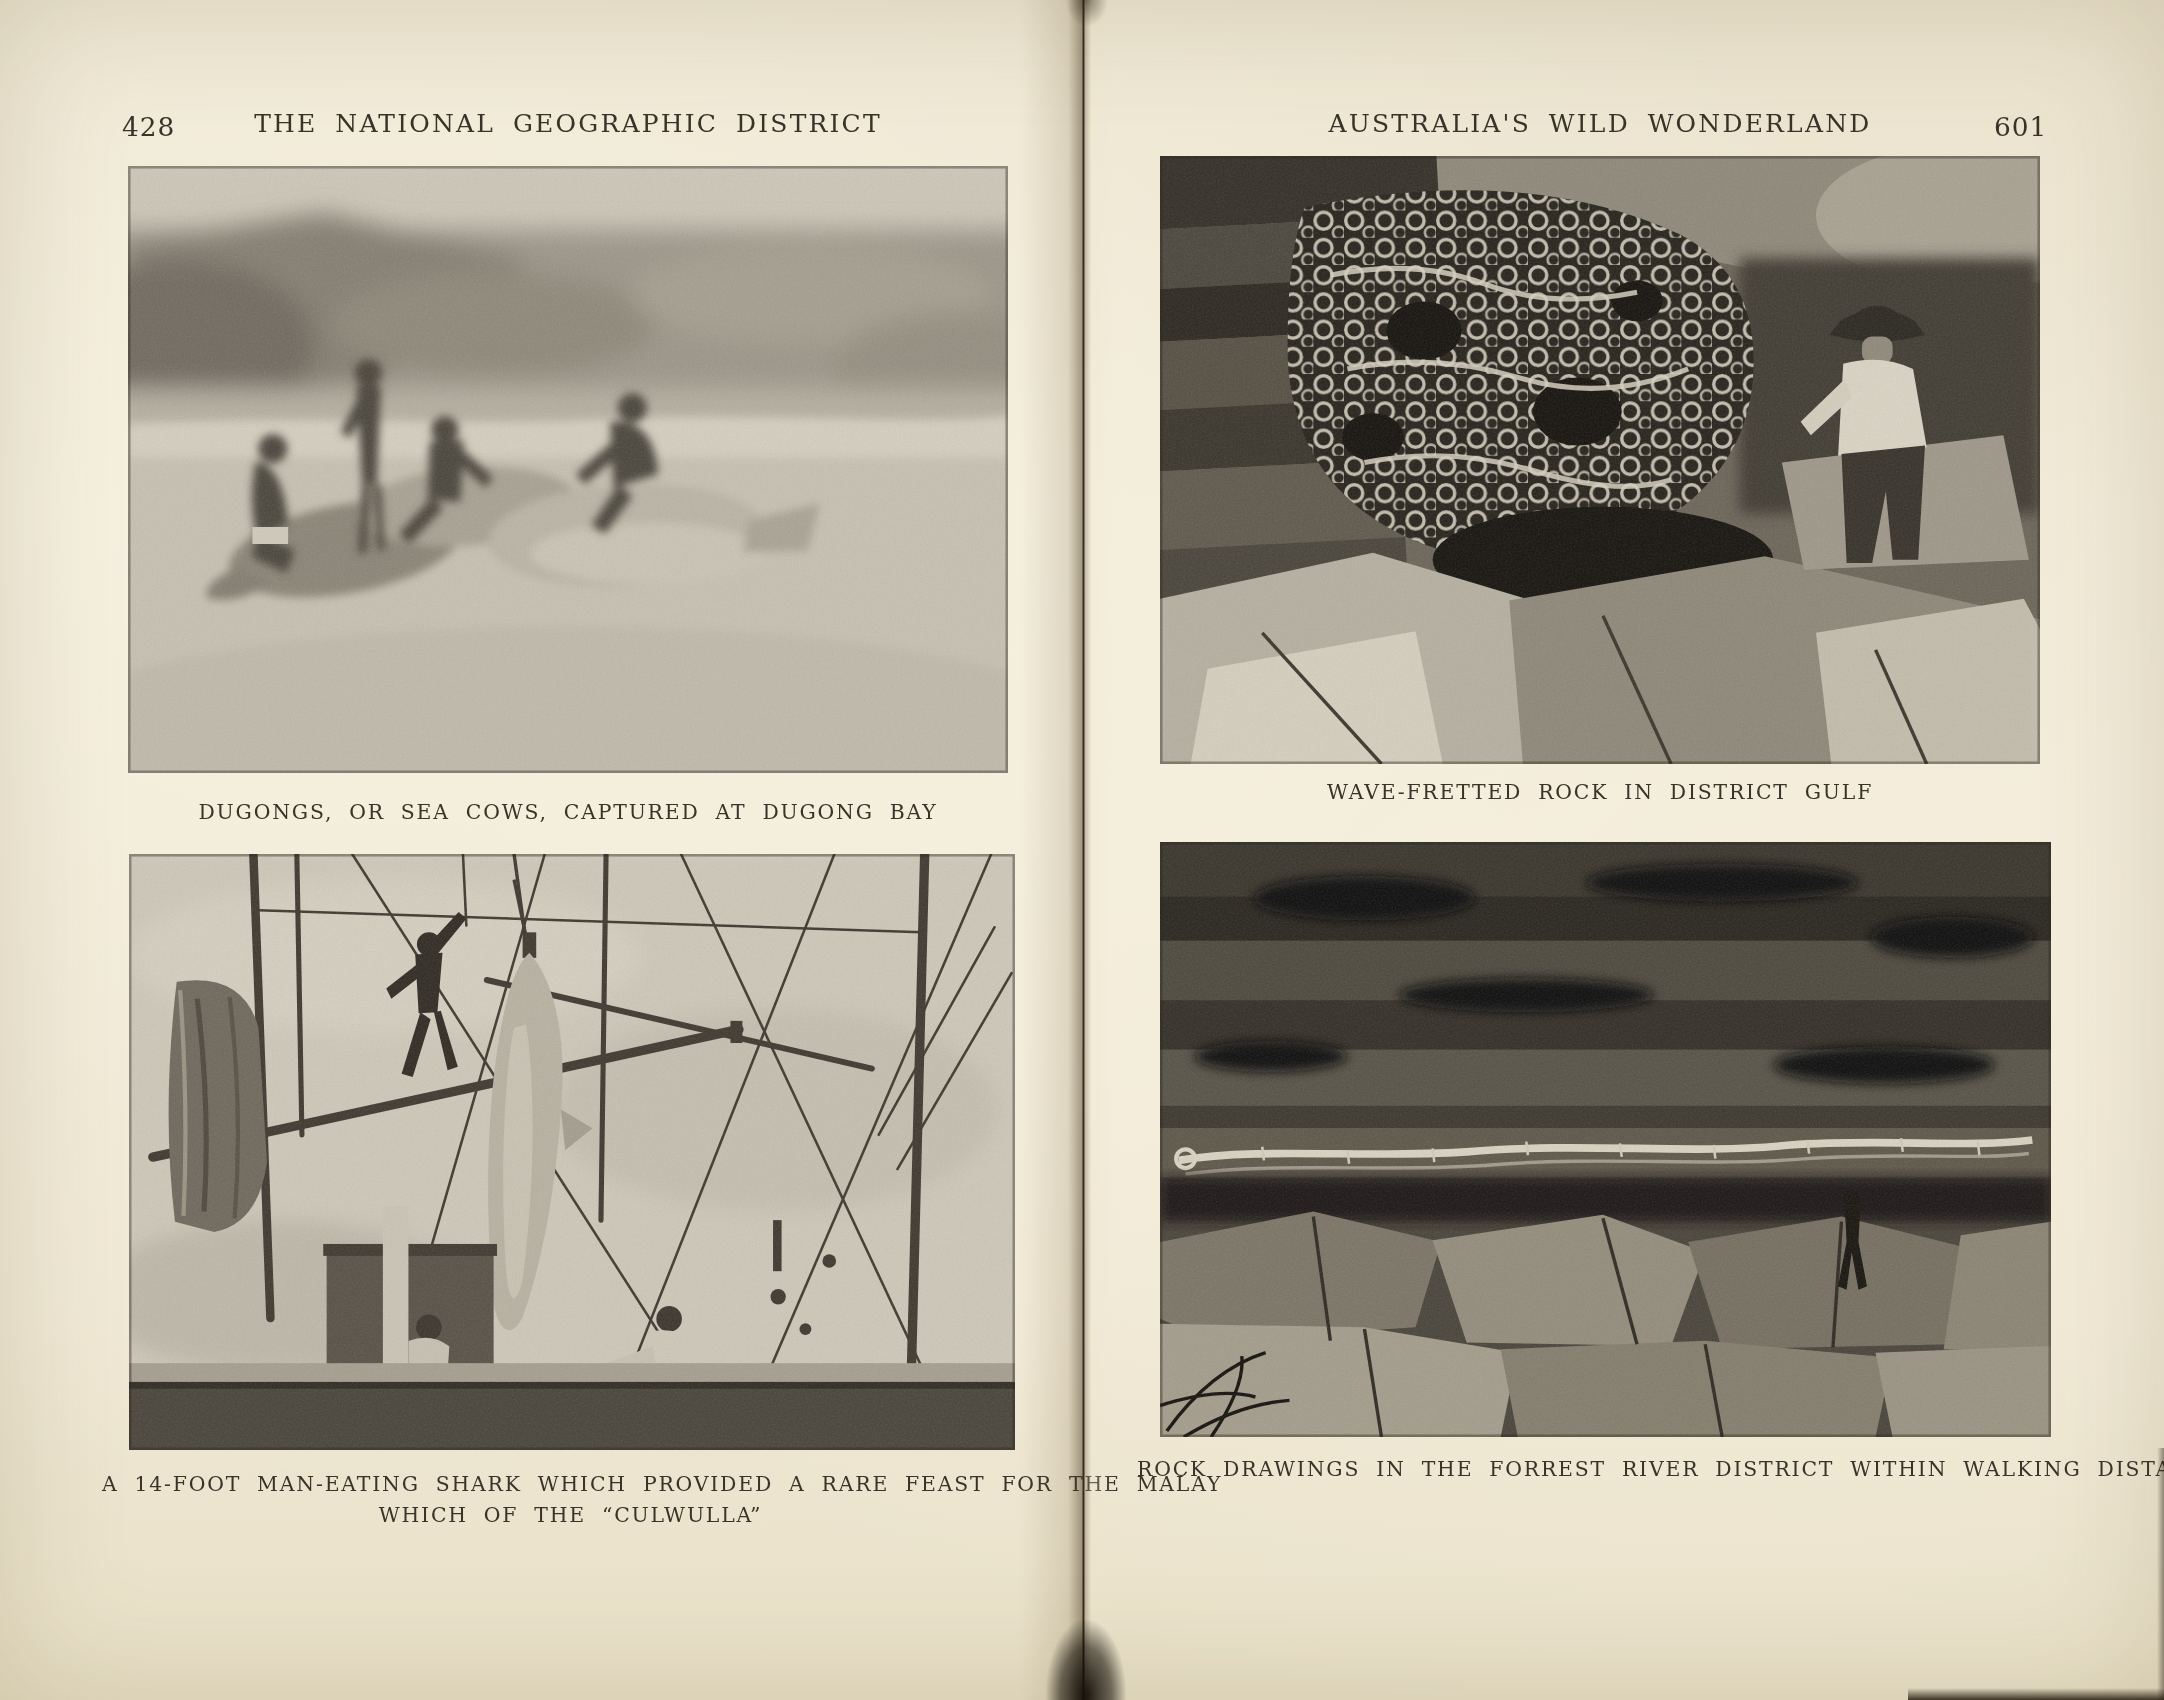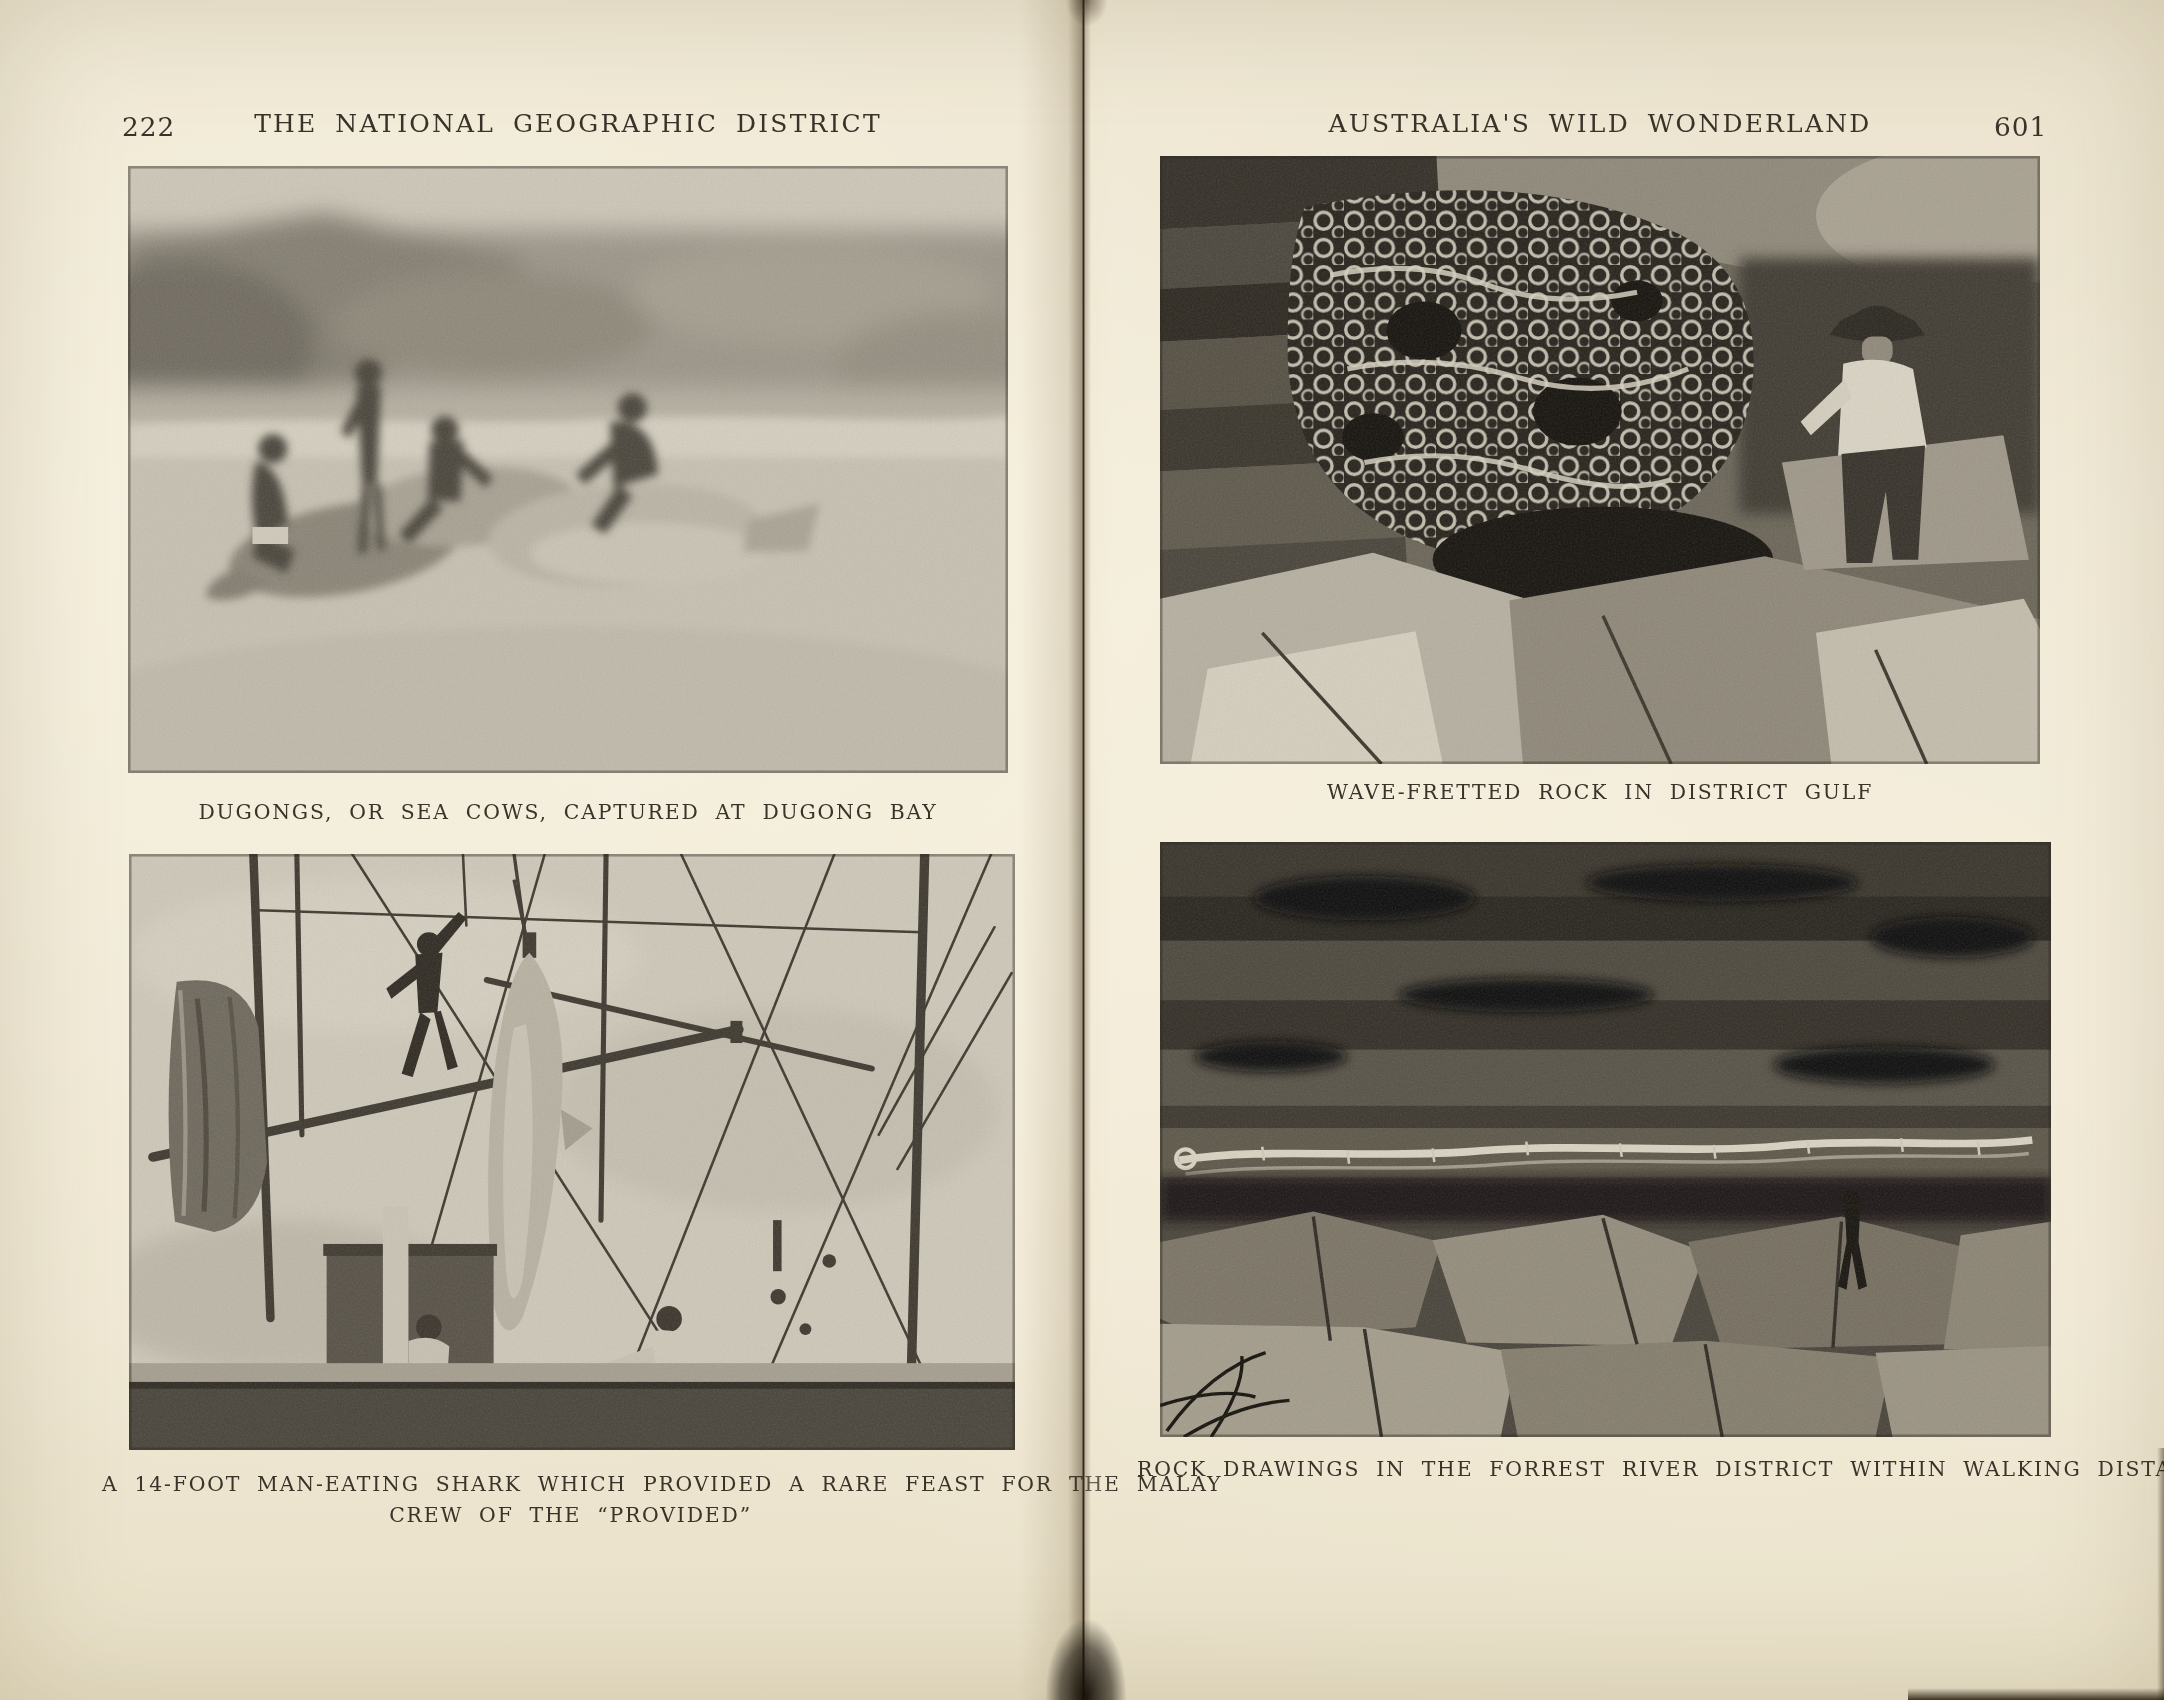--- a/index.html
+++ b/index.html
@@ -52,21 +52,21 @@
     position:absolute;left:2157px;top:1448px;width:7.7px;height:252px;
     background:linear-gradient(to right, rgba(26,18,8,0), rgba(26,18,8,0.5));
   }
 </style>
 </head>
 <body>
 
 <div class="spread">
 
   <div>
-    <div class="pagenum" style="left:122px;top:111px;">222</div>
+    <div class="pagenum" style="left:122px;top:111px;">428</div>
     <div class="runhead" style="left:128px;width:880px;top:109px;">THE NATIONAL GEOGRAPHIC DISTRICT</div>
 
     <div class="photo" style="left:128px;top:166px;width:880px;height:607px;">
       <svg viewBox="0 0 1033 713" preserveAspectRatio="none" xmlns="http://www.w3.org/2000/svg">
         <defs>
           <filter id="b1a" x="-20%" y="-20%" width="140%" height="140%">
               <feGaussianBlur stdDeviation="14"></feGaussianBlur>
             </filter>
           <filter id="b1b" x="-20%" y="-20%" width="140%" height="140%">
               <feGaussianBlur stdDeviation="5"></feGaussianBlur>
@@ -200,21 +200,21 @@
         <rect x="0" y="598" width="1040" height="28" fill="#a59e8f"></rect>
         <rect x="0" y="620" width="1040" height="10" fill="#2f2b23"></rect>
         <rect x="0" y="628" width="1040" height="72" fill="#49443a"></rect>
         <rect width="1040" height="700" filter="url(#g2)" opacity="0.15"></rect>
         <rect x="1.5" y="1.5" width="1037" height="697" fill="none" stroke="rgba(45,40,30,0.4)" stroke-width="3"></rect>
       </svg>
     </div>
 
     <div class="caption-block" style="left:102px;width:937px;top:1469px;">
       <div class="caption-line">A 14-FOOT MAN-EATING SHARK WHICH PROVIDED A RARE FEAST FOR THE MALAY</div>
-      <div class="caption-line">CREW OF THE “PROVIDED”</div>
+      <div class="caption-line">WHICH OF THE “CULWULLA”</div>
     </div>
   </div>
 
   <div>
     <div class="runhead" style="left:1160px;width:880px;top:109px;text-align:center;">AUSTRALIA'S WILD WONDERLAND</div>
     <div class="pagenum" style="left:1994px;top:111px;">601</div>
 
     <div class="photo" style="left:1160px;top:156px;width:880px;height:608px;">
       <svg viewBox="0 0 1033 714" preserveAspectRatio="none" xmlns="http://www.w3.org/2000/svg">
         <defs>

